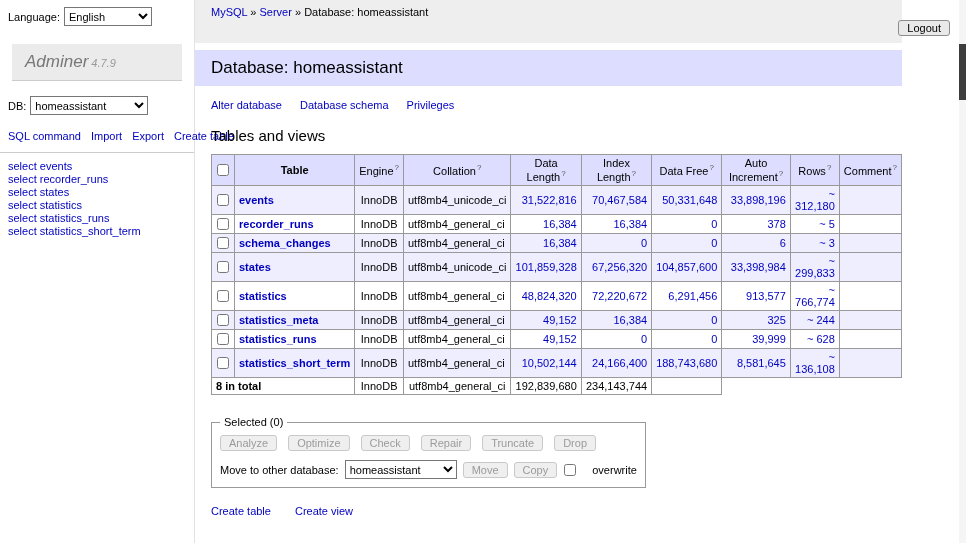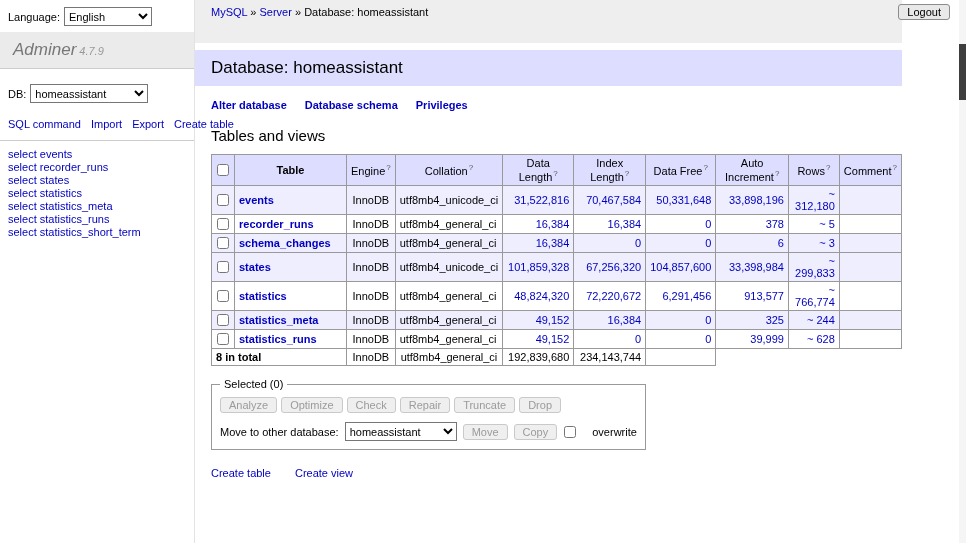--- a/index.html
+++ b/index.html
@@ -14,37 +14,37 @@
   .page { position: relative; display: flex; width: 100%; height: 100%; }
 
   
   .sidebar { flex: 0 0 195px; width: 195px; border-right: 1px solid #e2e2e2; }
   .lang-row { padding: 7px 8px 6px; white-space: nowrap; }
   .lang-row label { margin-right: 4px; }
   select { font-family: inherit; font-size: 11px; height: 19px; border: 1px solid #767676; background: #fff; }
   #lang-select { width: 88px; }
   #db-select { width: 118px; }
   #move-select { width: 112px; }
-  h1.app { margin: 0; background: #ebebeb; border-bottom: 1px solid #ccc; padding: 8px 13px;
+  h1.app { margin: 12px; background: #ebebeb; border-bottom: 1px solid #ccc; padding: 8px 13px;
            font-size: 17px; font-weight: normal; font-style: italic; color: #777; }
   h1.app .version { font-size: 11px; color: #999; margin-left: 3px; }
   .db-row { margin: 15px 8px 0; }
   .db-row label { margin-right: 4px; }
   .nav-links { margin: 14px 8px 0; width: 152px; line-height: 1.3; }
   .nav-links a { margin-right: 10px; white-space: nowrap; }
   .side-sep { border-bottom: 1px solid #ccc; margin-top: 9px; }
   .table-links { padding: 7px 8px; }
   .table-links a { display: block; line-height: 1.18; }
 
   
   .main { flex: 1 1 auto; margin-right: 64px; }
   .breadcrumb { background: #eee; height: 43px; line-height: 25px; padding: 0 16px; }
   h2.title { margin: 7px 0 0; padding: 8px 16px 8px; background: #ddf; font-size: 17px; font-weight: normal; }
   .content { padding: 0 0 0 16px; }
-  .db-actions { margin: 13px 0 16px; font-weight: bold; }
+  .db-actions { margin: 13px 0 16px; }
   .db-actions a { margin-right: 18px; }
   h3 { font-size: 15px; font-weight: normal; margin: 15px 0 10px; }
 
   fieldset { border: 1px solid #999; margin: 0; padding: 3px 8px 8px; width: fit-content; }
   legend { padding: 0 4px; }
   .search-fs input[type=text] { width: 140px; height: 17px; border: 1px solid #777; padding: 1px 3px; font-size: 11px; font-family: inherit; }
   button { font-family: inherit; font-size: 11px; background: #e9e9e9; border: 1px solid #8c8c8c;
            border-radius: 3px; padding: 1px 8px; color: #000; }
   button:disabled { color: #9b9b9b; border-color: #c9c9c9; background: #efefef; }
 
@@ -64,29 +64,29 @@
   th.w-coll { min-width: 86px; }
   th.w-dl { min-width: 60px; }
   th.w-il { min-width: 62px; }
   th.w-df { min-width: 54px; }
   th.w-ai { min-width: 68px; }
   th.w-rows { min-width: 46px; }
   th.w-com { min-width: 48px; }
   tr.total td { background: #fff; }
   tr.total td.label { font-weight: bold; }
 
-  .selected-fs { margin-top: 12px; }
-  .sel-actions { margin: 4px 0 9px; display: flex; gap: 4px; }
+  .selected-fs { margin-top: 21px; }
+  .sel-actions { margin: 4px 0 9px; display: flex; gap: 11px; }
   .move-row { display: flex; align-items: center; gap: 6px; }
   .overwrite { display: inline-flex; align-items: center; gap: 15px; }
 
   .create-links { margin: 17px 0 0; }
   .create-links a, .routine-links a { margin-right: 24px; }
 
-  .logout-btn { position: absolute; top: 4px; right: 16px; }
+  .logout-btn { position: absolute; top: 20px; right: 16px; }
 
   .scrollbar { position: absolute; top: 0; right: 0; width: 7px; height: 100%; background: #f5f5f5; }
   .scroll-thumb { position: absolute; top: 44px; right: 0; width: 7px; height: 56px; background: #3d3d3d; }
 </style>
 </head>
 <body>
 
 <div class="page">
 
   <aside class="sidebar">
@@ -99,21 +99,20 @@
     <div class="db-row">
       <label>DB:</label><select id="db-select"><option>homeassistant</option></select>
     </div>
     <p class="nav-links" id="nav-links"><a>SQL command</a><a>Import</a><a>Export</a><a>Create table</a></p>
     <div class="side-sep"></div>
     <div class="table-links" id="table-links">
         <a>select events</a>
         <a>select recorder_runs</a>
         <a>select states</a>
         <a>select statistics</a>
-        <a>select statistics_meta</a>
         <a>select statistics_runs</a>
         <a>select statistics_short_term</a>
       </div>
   </aside>
 
   <div class="main">
     <div class="breadcrumb" id="breadcrumb"><a>MySQL</a><span> » </span><a>Server</a><span> » </span><span>Database: homeassistant</span></div>
     <h2 class="title">Database: homeassistant</h2>
     <div class="content">
       <p class="db-actions" id="db-actions"><a>Alter database</a><a>Database schema</a><a>Privileges</a></p>
@@ -211,20 +210,32 @@
             <tr>
               <td class="chk"><input type="checkbox" style=""></td>
               <td class="name"><a>statistics_runs</a></td>
               <td class="c">InnoDB</td>
               <td>utf8mb4_general_ci</td>
               <td class="r"><a>49,152</a></td>
               <td class="r"><a>0</a></td>
               <td class="r"><a>0</a></td>
               <td class="r"><a>39,999</a></td>
               <td class="r"><a>~ 628</a></td>
+              <td></td>
+            </tr>
+            <tr class="shaded">
+              <td class="chk"><input type="checkbox" style=""></td>
+              <td class="name"><a>statistics_short_term</a></td>
+              <td class="c">InnoDB</td>
+              <td>utf8mb4_general_ci</td>
+              <td class="r"><a>10,502,144</a></td>
+              <td class="r"><a>24,166,400</a></td>
+              <td class="r"><a>188,743,680</a></td>
+              <td class="r"><a>8,581,645</a></td>
+              <td class="r"><a>~ 136,108</a></td>
               <td></td>
             </tr>
             <tr class="total">
               <td colspan="2" class="label">8 in total</td>
               <td class="c">InnoDB</td>
               <td class="c">utf8mb4_general_ci</td>
               <td class="r">192,839,680</td>
               <td class="r">234,143,744</td>
               <td class="r"></td>
             </tr>

